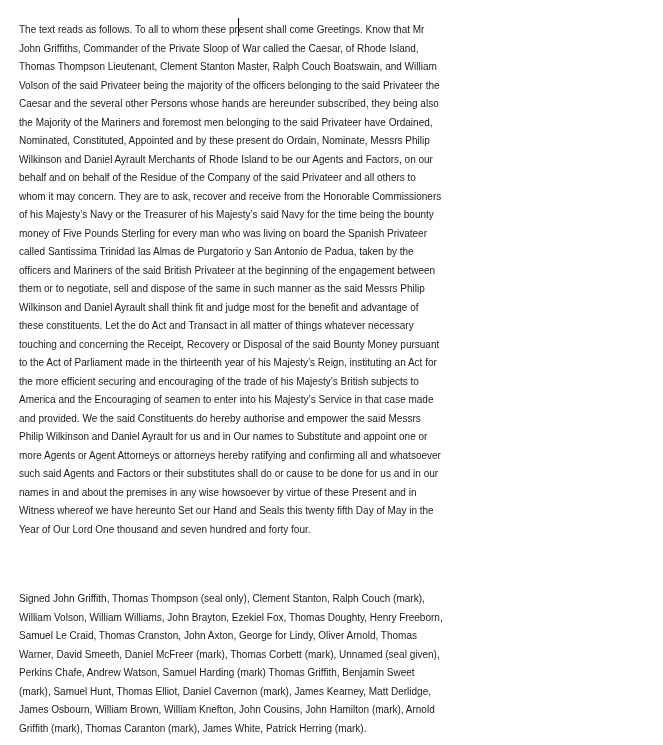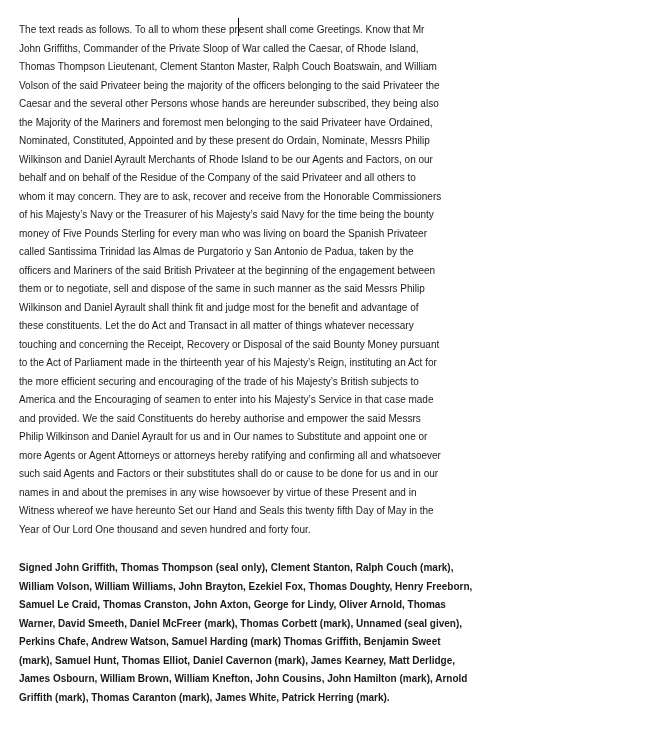--- a/index.html
+++ b/index.html
@@ -23,22 +23,21 @@
   .para {
     margin: 0;
     font-family: "Liberation Sans", "DejaVu Sans", sans-serif;
     font-size: 10px;
     line-height: 18.5px;
     color: #1a1a1a;
     white-space: pre;          
     letter-spacing: 0;
   }
   .signatures {
-    margin-top: 20px;
-    font-weight: bold;
+    margin-top: 51px;
   }
   .caret {
     display: inline-block;
     width: 1px;
     height: 18px;
     background: #000000;
     vertical-align: -3px;
   }
 </style>
 </head>

